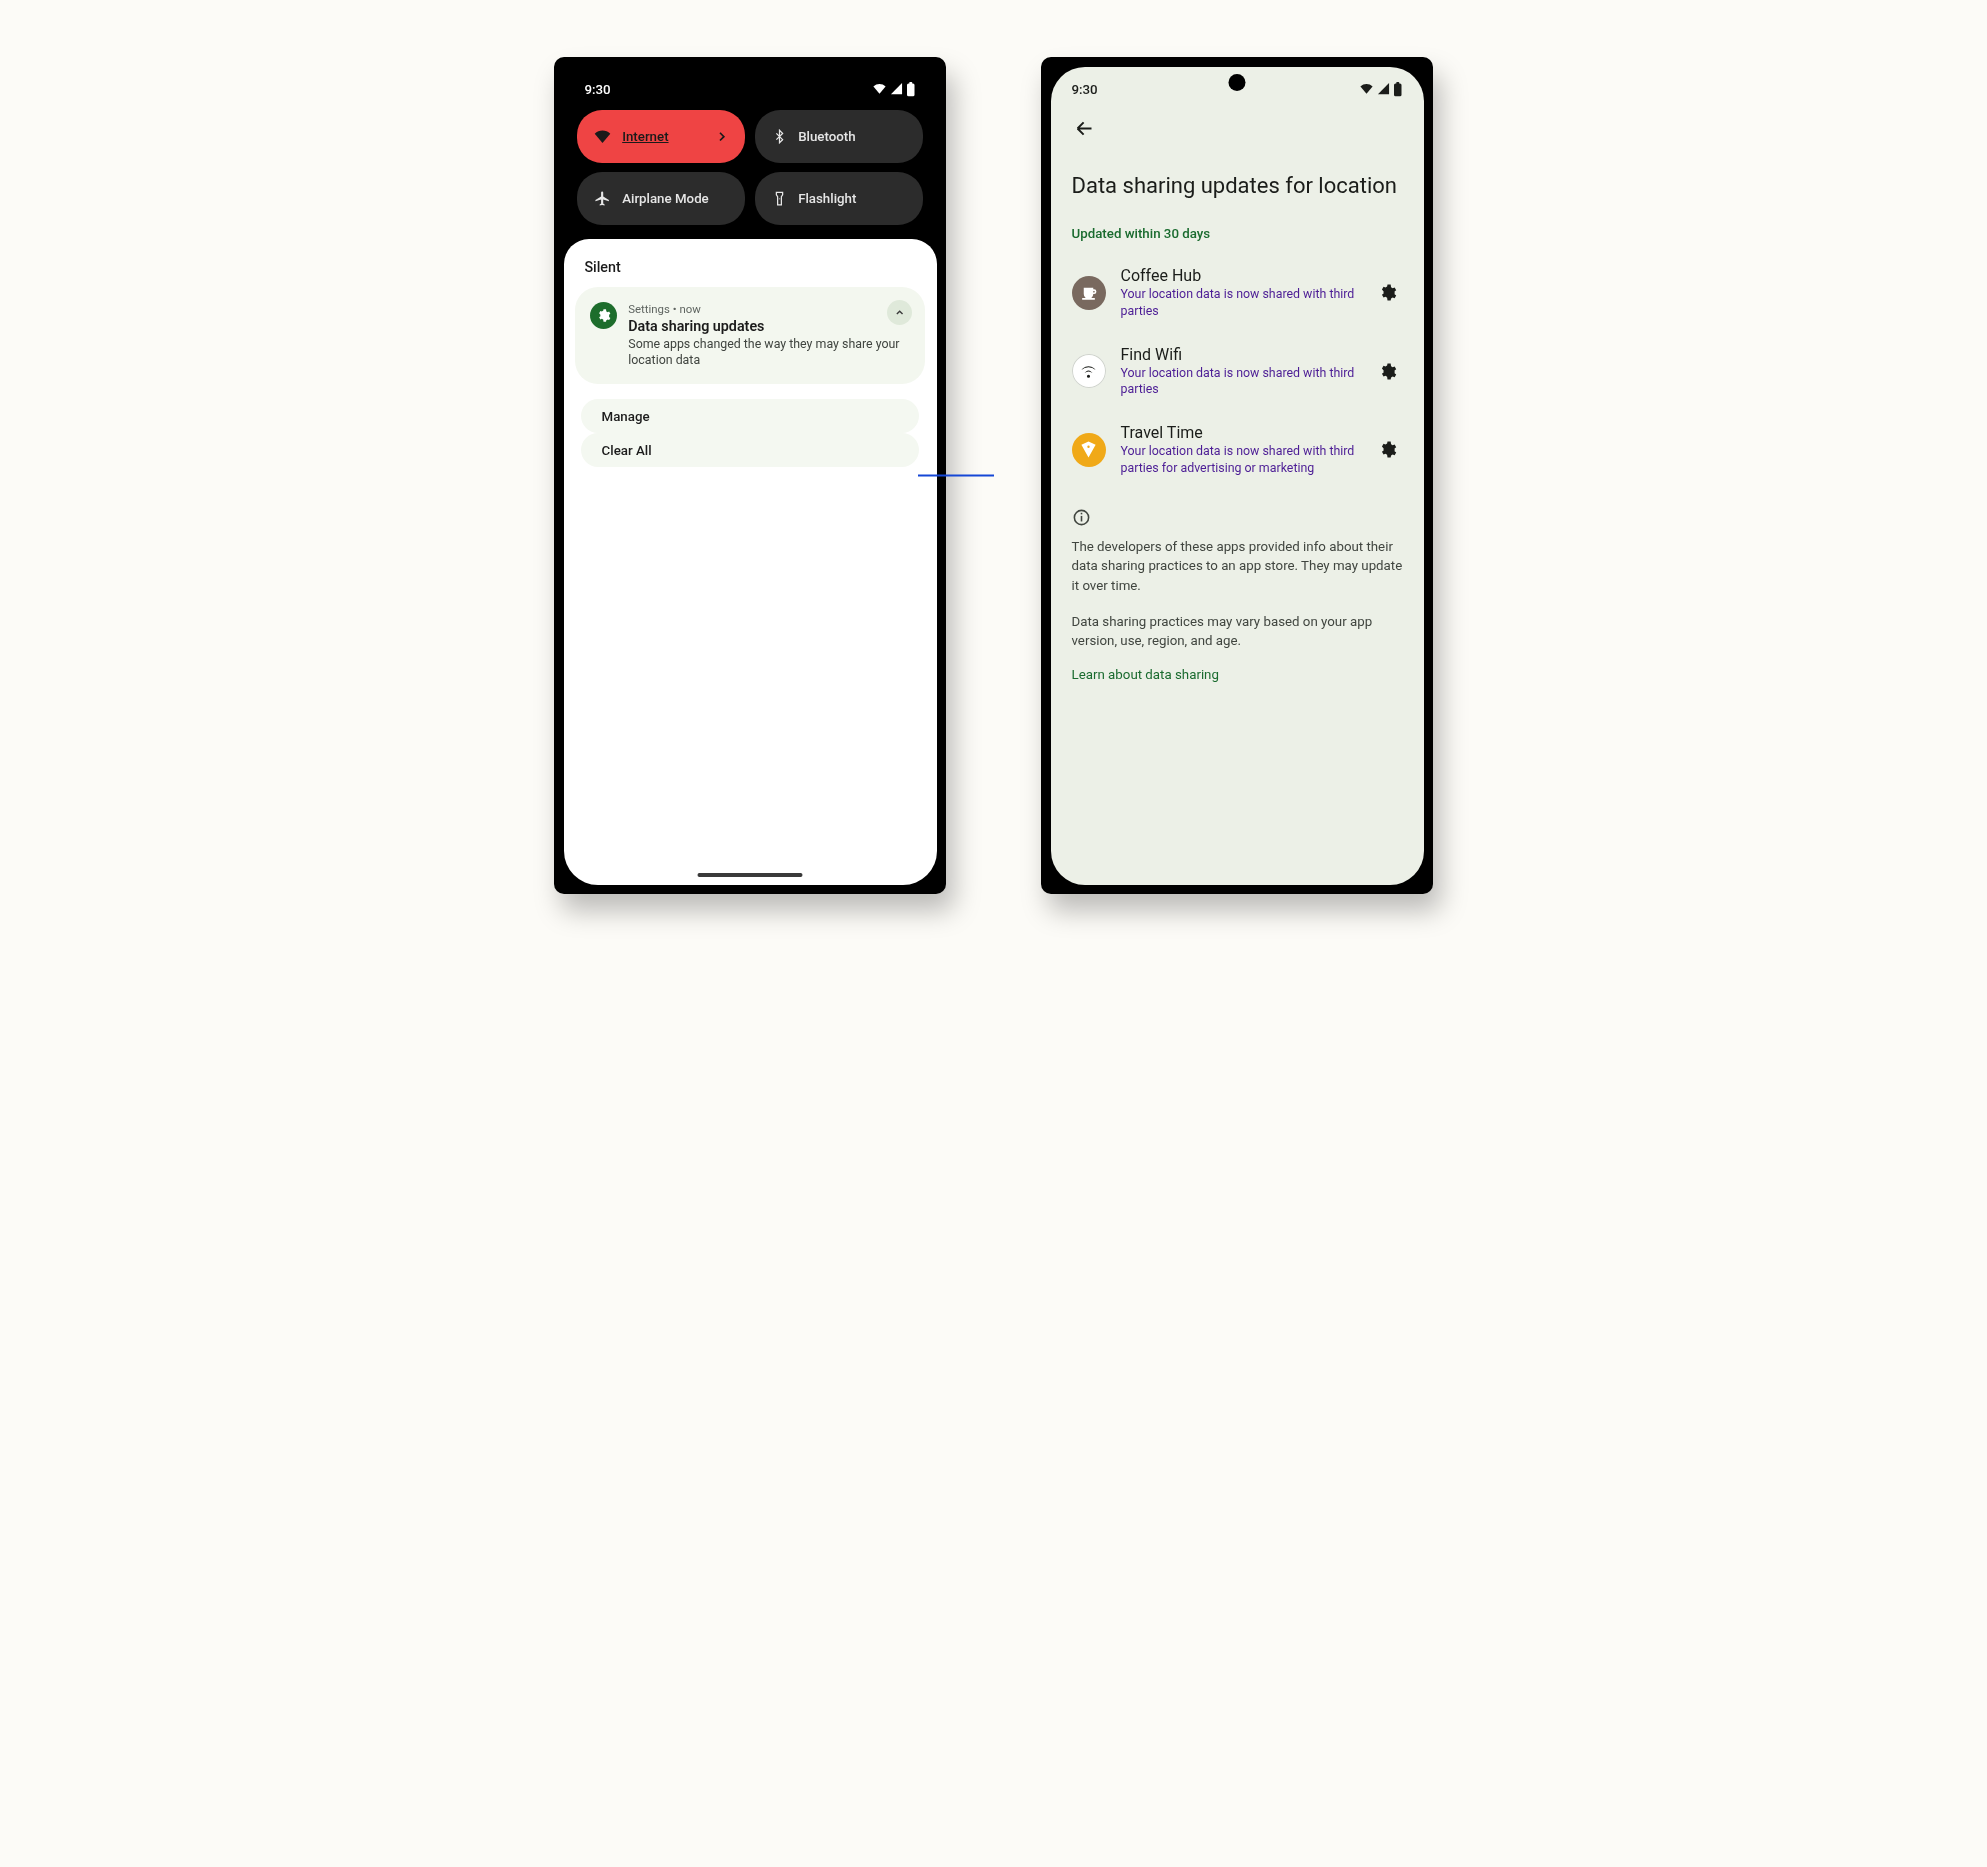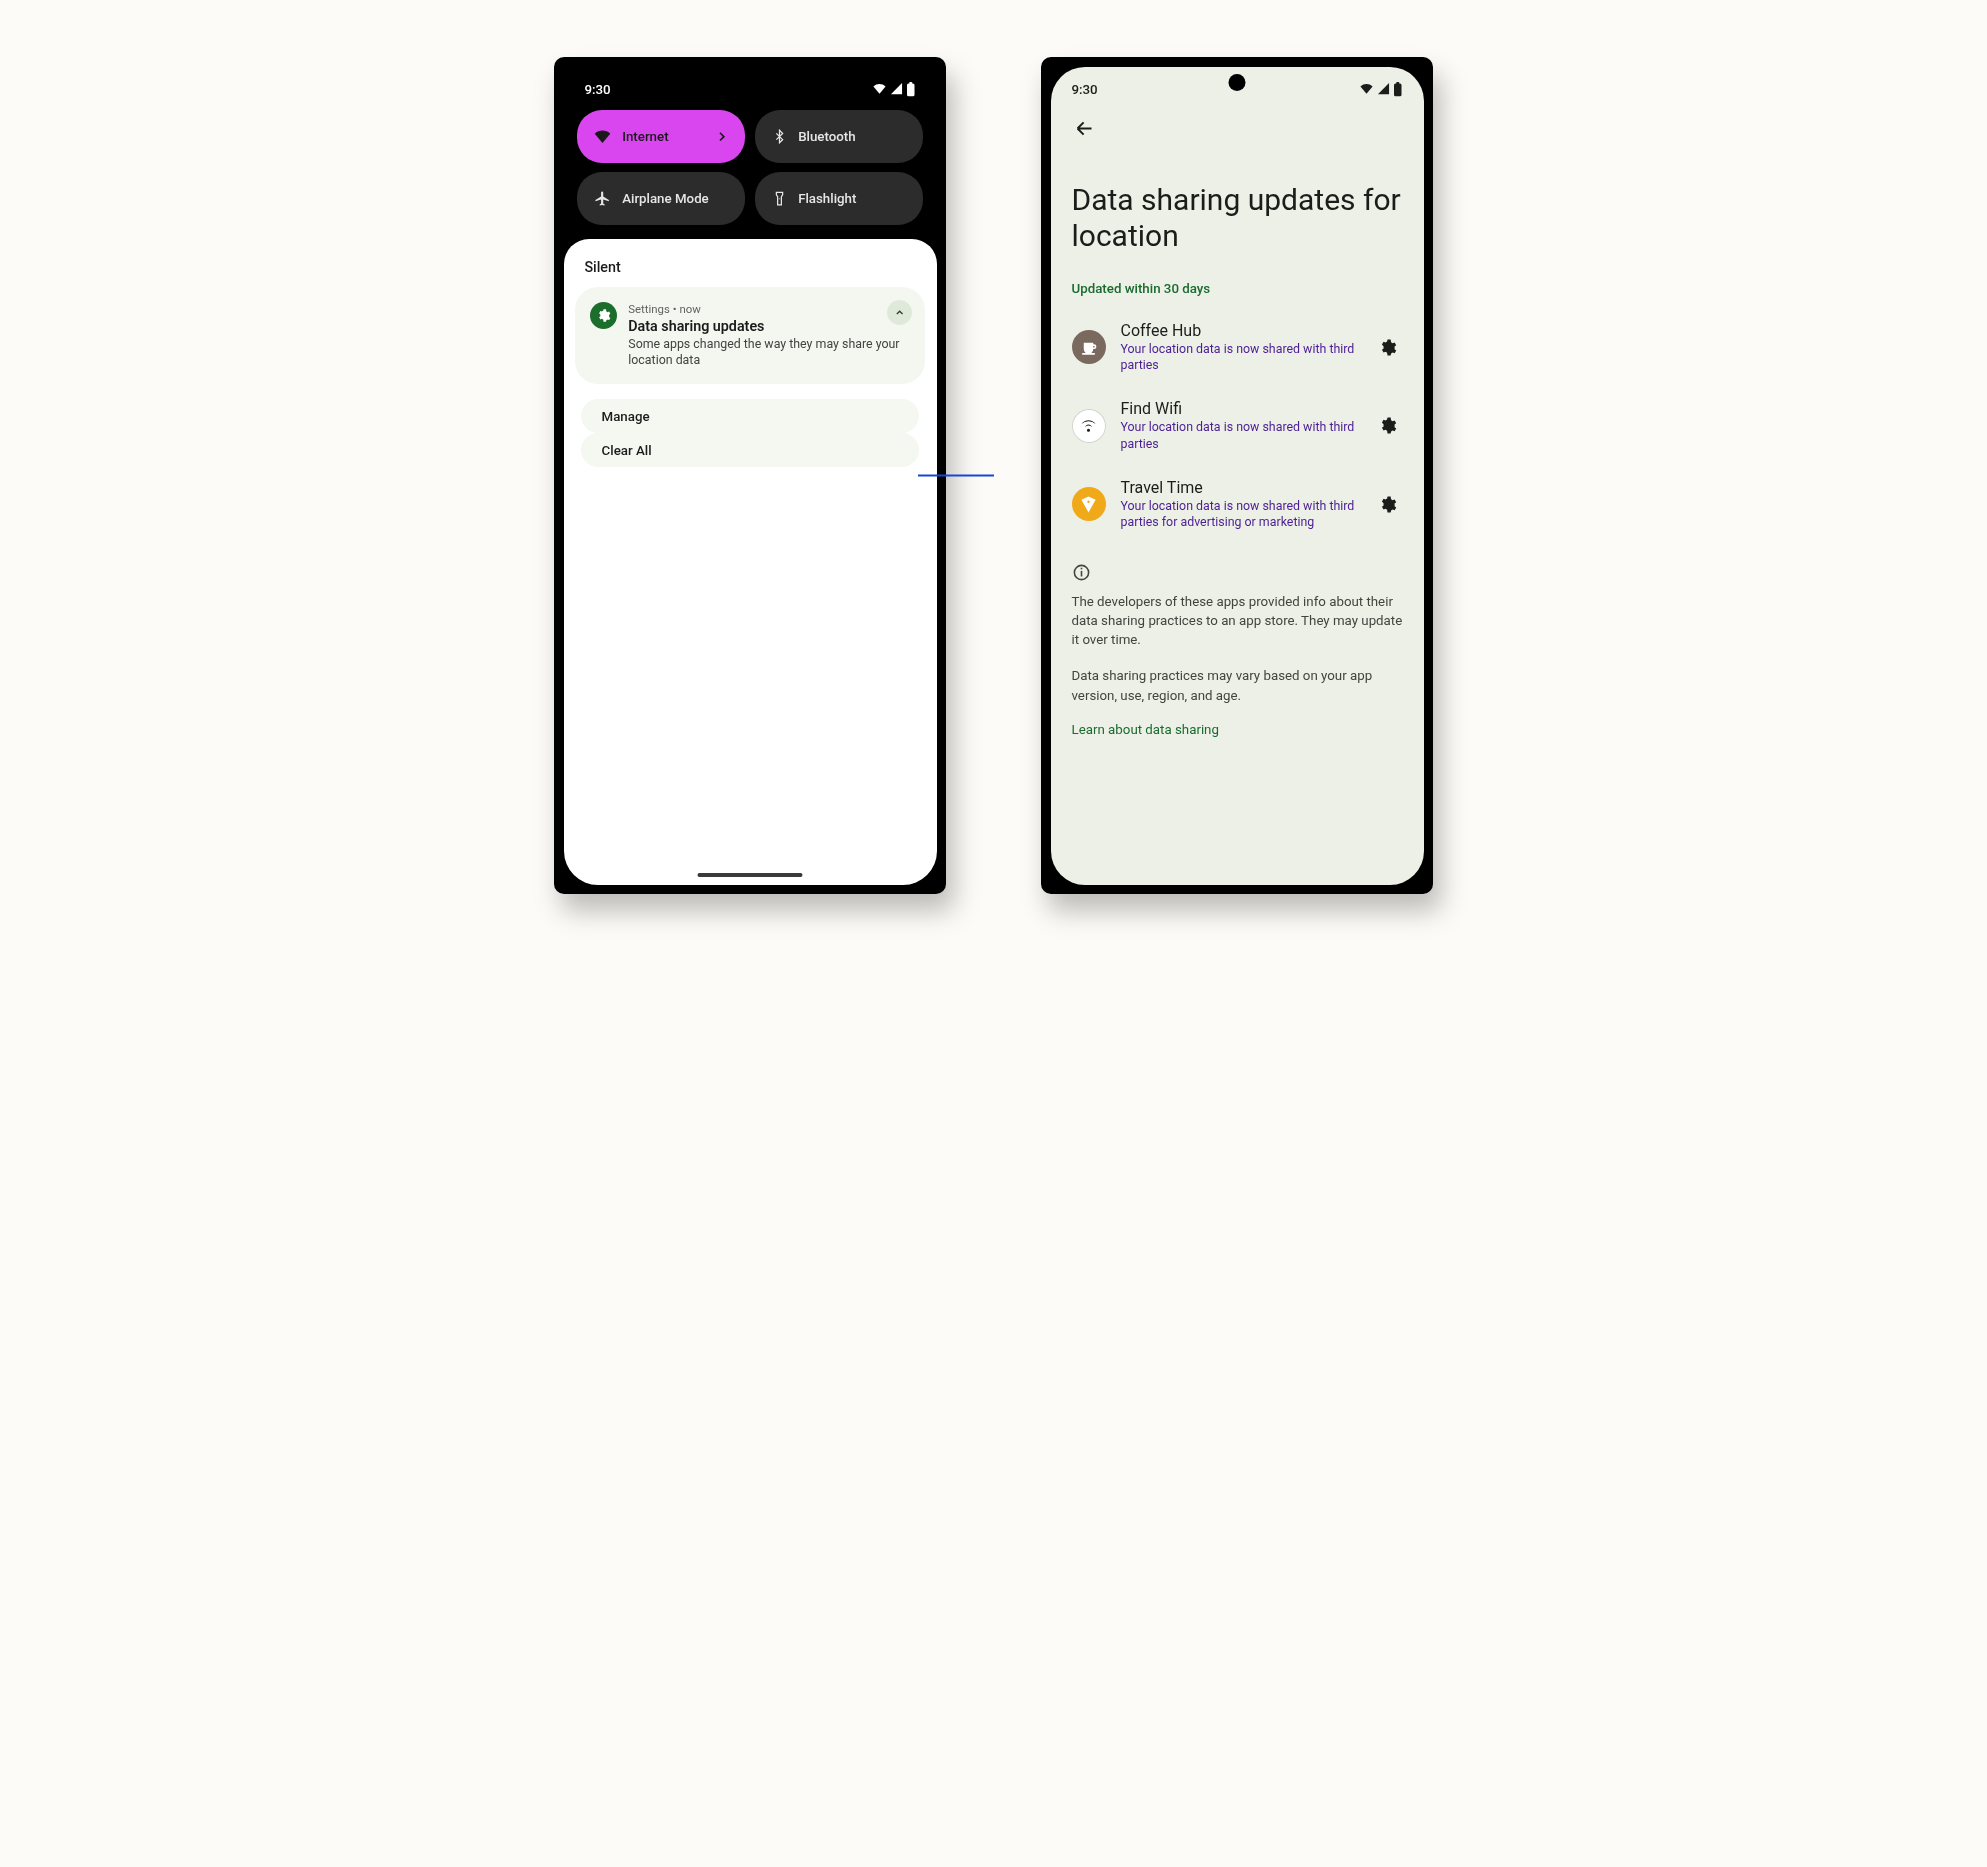--- a/index.html
+++ b/index.html
@@ -65,21 +65,21 @@
   .qs-tile {
     border-radius: 25px;
     height: 53px;
     display: flex;
     align-items: center;
     gap: 11.4px;
     padding: 0 17px;
     font-size: 13.3px;
     font-weight: 500;
   }
-  .qs-on { background: #d946ef; color: #1a1a1a; }
+  .qs-on { background: #ef4444; color: #1a1a1a; text-decoration: underline; }
   .qs-off { background: #2c2c2c; color: #e6e6e6; }
   .qs-chev { margin-left: auto; }
   .shade-panel {
     background: #ffffff;
     border-radius: 25px 25px 0 0;
     margin: 0;
     height: calc(100% - 171px);
     padding: 17px 11.4px;
   }
   .silent-label {
@@ -144,21 +144,21 @@
   .p2-inner { background:#ecf0e7; color:#1b1d1a; }
   .status-light {
     display:flex; justify-content:space-between; align-items:center;
     padding: 15px 21px 7.6px;
     font-size:13.3px; font-weight:500;
     color:#1b1d1a;
   }
   .back-row { padding: 7.6px 17px 0; }
   .back-btn { width:34px; height:34px; display:flex; align-items:center; justify-content:center; border-radius:50%; }
   .page-body { padding: 27px 21px 0; overflow:hidden; height: calc(100% - 105px); }
-  .h1 { font-size:30px; font-weight:400; line-height:1.2; margin-bottom:13.3px;margin-top:9px; }
+  .h1 { font-size:22px; font-weight:400; line-height:1.2; margin-bottom:13.3px; }
   .desc { font-size:13.3px; color:#414640; line-height:1.45; }
   .section-label { color:#1a6b2f; font-size:13.3px; font-weight:500; margin-top:27px; }
   .app-row {
     display:flex; align-items:center; gap:15px;
     margin-top:25px;
   }
   .app-icon {
     width:34px; height:34px; border-radius:50%;
     display:flex; align-items:center; justify-content:center;
     flex-shrink:0;

